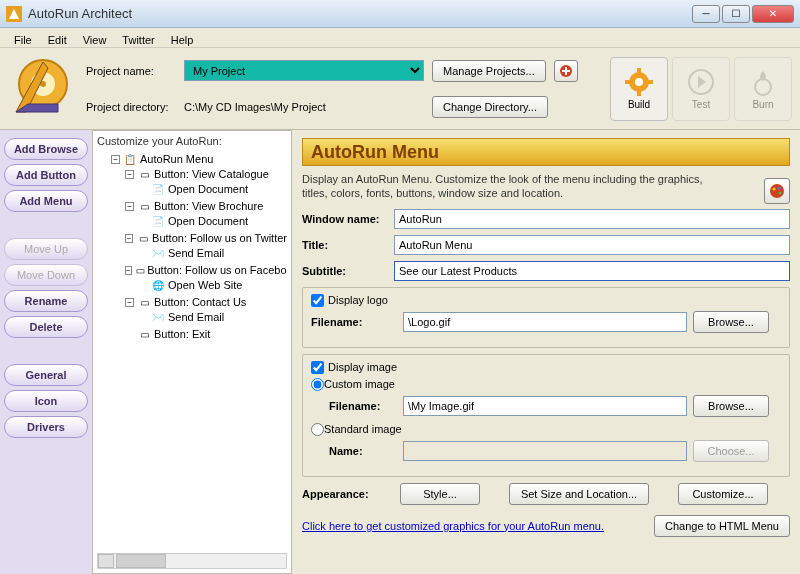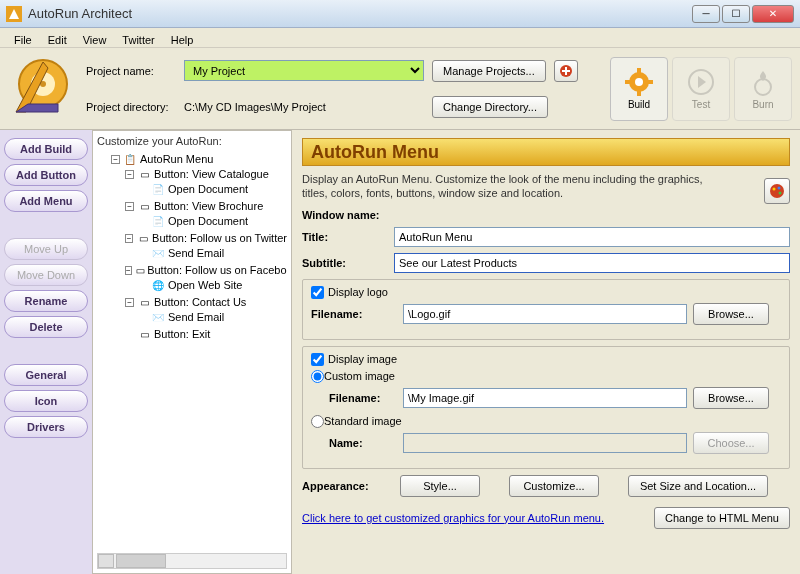--- a/index.html
+++ b/index.html
@@ -16,21 +16,21 @@
 
 .menubar { height: 20px; background: #ece9d8; display: flex; padding: 0 6px; border-bottom: 1px solid #d0ccc0; }
 .menubar span { padding: 6px 8px; cursor: pointer; }
 
 
 .toppanel { height: 82px; background: #ece9d8; display: flex; align-items: center; padding: 4px 8px; border-bottom: 1px solid #c0bcb0; }
 .logo { width: 70px; height: 70px; margin-right: 8px; }
 .projfields { display: flex; flex-direction: column; gap: 14px; }
 .projrow { display: flex; align-items: center; gap: 8px; }
 .projrow label { width: 90px; }
-.projname-select { width: 240px; height: 21px; border: 1px solid #7f9db9; background: #bef264; padding: 0 4px; }
+.projname-select { width: 240px; height: 21px; border: 1px solid #7f9db9; background: #14b8a6; padding: 0 4px; }
 .projdir { width: 240px; }
 .btn { height: 22px; padding: 0 10px; background: linear-gradient(#fff,#e4e4dc); border: 1px solid #888; border-radius: 3px; cursor: pointer; font-size: 11px; }
 .btn:disabled { color: #999; border-color: #bbb; }
 .iconbtn { width: 24px; height: 22px; padding: 0; display: flex; align-items: center; justify-content: center; }
 .bigbtns { display: flex; gap: 4px; margin-left: auto; }
 .bigbtn { width: 58px; height: 64px; border: 1px solid #c0c0c0; border-radius: 4px; background: #f0f0e8; display: flex; flex-direction: column; align-items: center; justify-content: center; cursor: pointer; }
 .bigbtn.disabled { opacity: 0.4; }
 .bigbtn .lbl { margin-top: 2px; font-size: 10px; }
 
 
@@ -152,21 +152,21 @@
           <circle cx="15" cy="20" r="8" fill="none" stroke="#999" stroke-width="2"></circle>
           <path d="M15 4c3 4 5 6 0 10-5-4-3-6 0-10z" fill="#999"></path>
         </svg>
       <span class="lbl">Burn</span>
     </div>
   </div>
 </div>
 
 <div class="main">
   <div class="sidebar">
-    <button class="pillbtn">Add Build</button>
+    <button class="pillbtn">Add Browse</button>
     <button class="pillbtn">Add Button</button>
     <button class="pillbtn">Add Menu</button>
     <div class="spacer"></div>
     <button class="pillbtn" disabled="">Move Up</button>
     <button class="pillbtn" disabled="">Move Down</button>
     <button class="pillbtn">Rename</button>
     <button class="pillbtn">Delete</button>
     <div class="spacer"></div>
     <button class="pillbtn">General</button>
     <button class="pillbtn">Icon</button>
@@ -291,20 +291,21 @@
         <svg width="16" height="16" viewBox="0 0 16 16">
           <circle cx="8" cy="8" r="7" fill="#d04020"></circle>
           <circle cx="5" cy="6" r="1.5" fill="#ffcc00"></circle>
           <circle cx="10" cy="5" r="1.5" fill="#4080f0"></circle>
           <circle cx="11" cy="10" r="1.5" fill="#40c040"></circle>
         </svg>
       </button>
 
     <div class="frow">
       <span class="flbl">Window name:</span>
+      <input class="finput" value="AutoRun" style="">
     </div>
     <div class="frow">
       <span class="flbl">Title:</span>
       <input class="finput" value="AutoRun Menu" style="">
     </div>
     <div class="frow">
       <span class="flbl">Subtitle:</span>
       <input class="finput focus" value="See our Latest Products" style="">
     </div>
 
@@ -342,22 +343,22 @@
         <span class="flbl" style="width:74px">Name:</span>
         <input class="finput" disabled="" style="">
         <button class="btn" disabled="">Choose...</button>
       </div>
     </div>
 
     <div class="frow">
       <span class="flbl">Appearance:</span>
       <div class="apprbtns">
         <button class="btn" style="min-width:80px">Style...</button>
+        <button class="btn" style="min-width:140px">Set Size and Location...</button>
         <button class="btn" style="min-width:90px">Customize...</button>
-        <button class="btn" style="min-width:140px">Set Size and Location...</button>
       </div>
     </div>
 
     <div class="bottomrow">
       <span class="link">Click here to get customized graphics for your AutoRun menu.</span>
       <button class="btn">Change to HTML Menu</button>
     </div>
   </div>
 </div>
 

